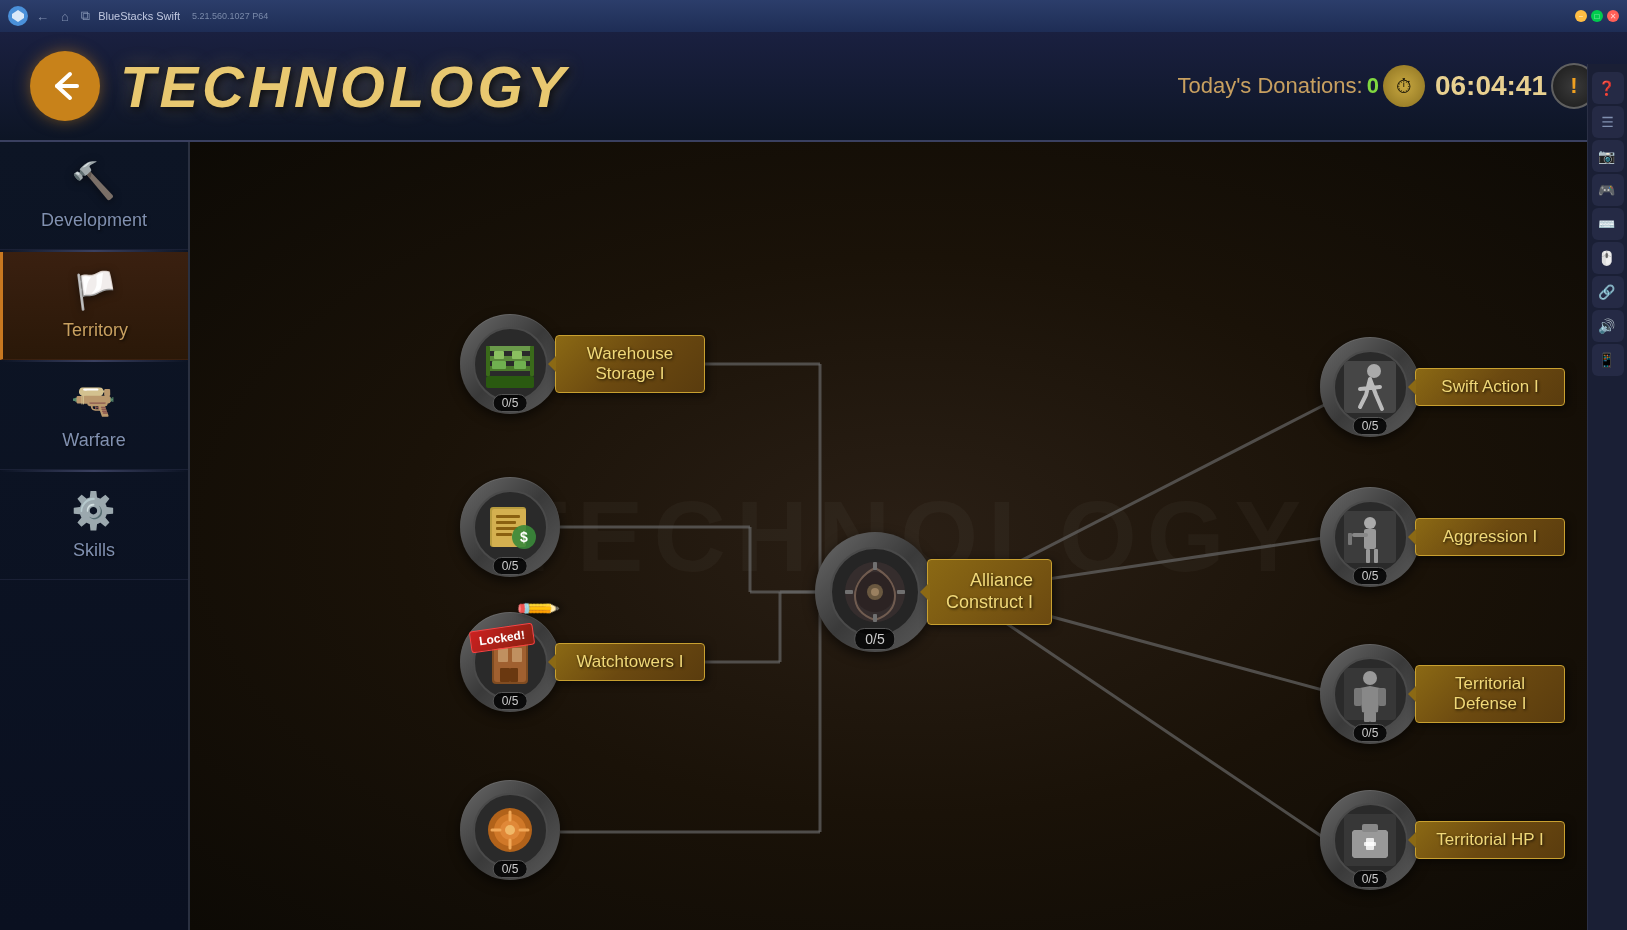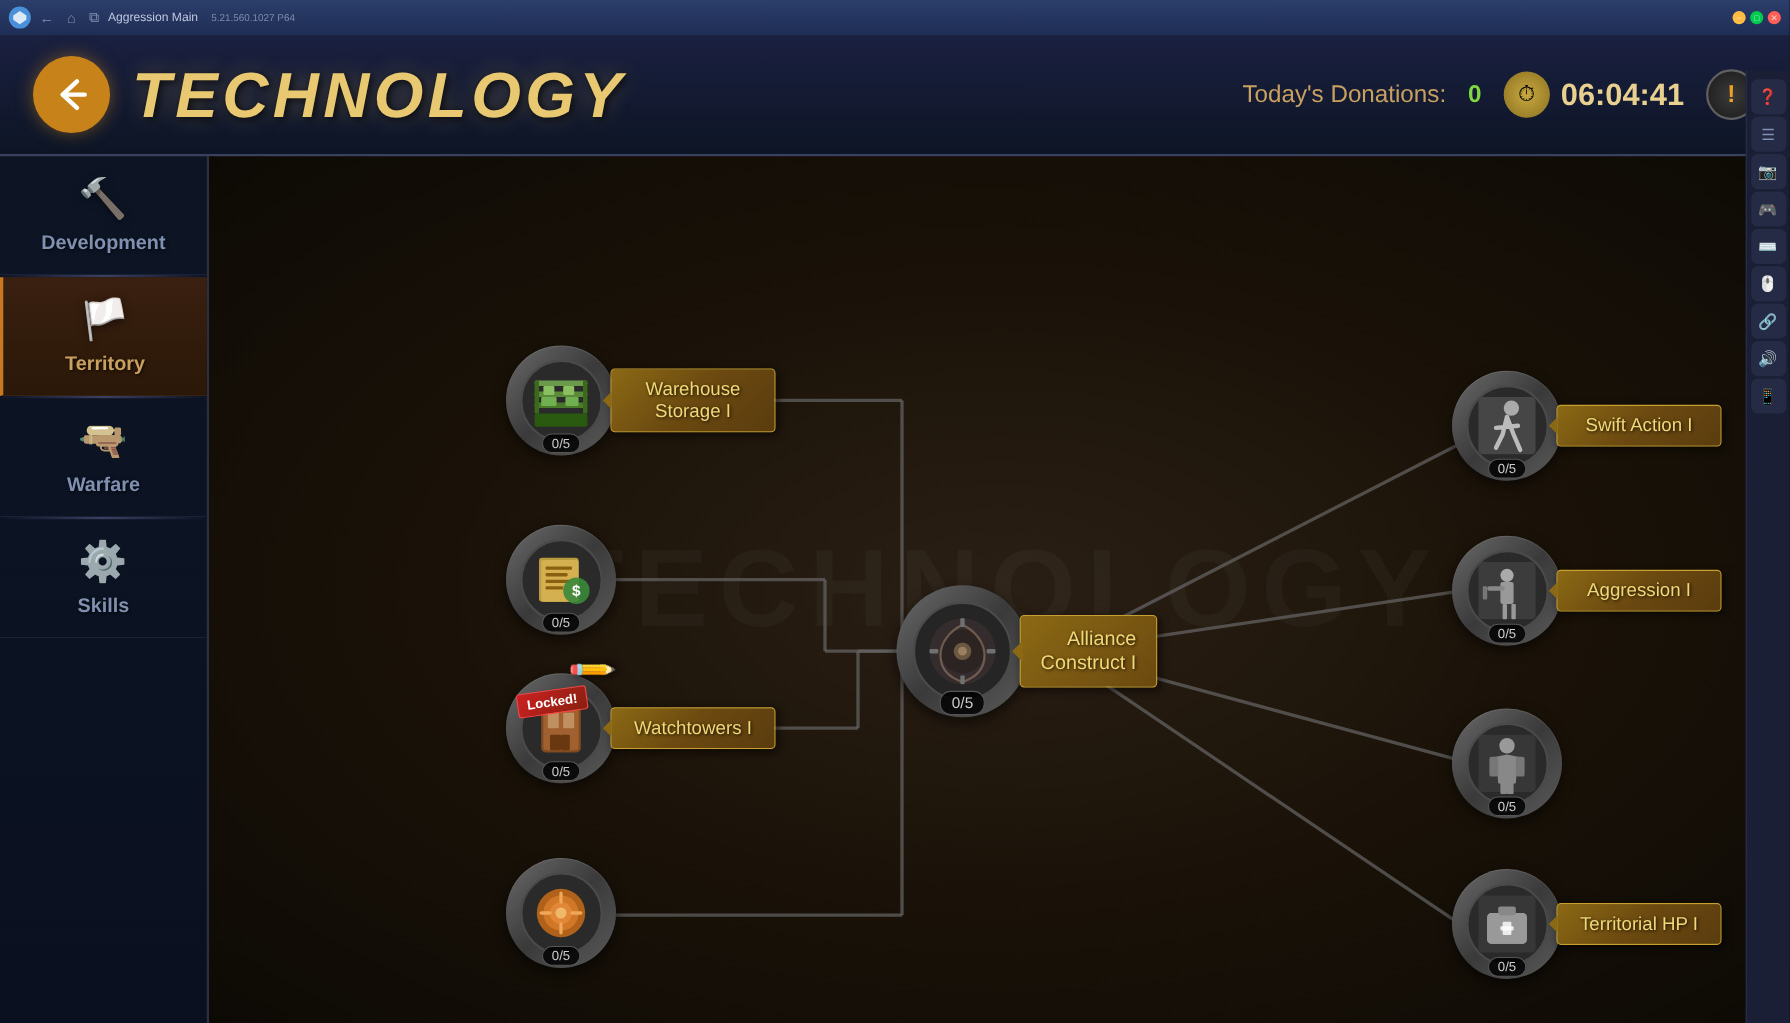--- a/index.html
+++ b/index.html
@@ -119,21 +119,21 @@
       font-weight: 900;
       color: #e8c870;
       text-shadow: 2px 2px 8px rgba(0,0,0,0.8), 0 0 20px rgba(232,200,112,0.3);
       letter-spacing: 4px;
       font-style: italic;
     }
     .header-right {
       margin-left: auto;
       display: flex;
       align-items: center;
-      gap: 20px;
+      gap: 4px;
     }
     .donations-label {
       color: #c8a060;
       font-size: 22px;
     }
     .donations-value {
       color: #80d840;
       font-size: 22px;
       font-weight: bold;
     }
@@ -234,21 +234,21 @@
       border-bottom: 1px solid #3a2010;
     }
     .nav-item-icon {
       font-size: 36px;
       filter: drop-shadow(0 2px 4px rgba(0,0,0,0.5));
     }
     .nav-item-label {
       color: #c8a060;
       font-size: 18px;
       text-align: center;
-      font-weight: 700;
+      font-weight: 400;
       text-shadow: 1px 1px 3px rgba(0,0,0,0.8);
     }
     .nav-item:not(.active) .nav-item-label {
       color: #8090b0;
     }
     .nav-item:not(.active) .nav-item-icon {
       filter: grayscale(80%) drop-shadow(0 2px 4px rgba(0,0,0,0.5));
     }
     .nav-divider {
       height: 2px;
@@ -479,21 +479,21 @@
     <div class="title-bar-logo">
       <svg width="14" height="14" viewBox="0 0 14 14">
           <polygon points="7,1 13,5 13,9 7,13 1,9 1,5" fill="#fff" opacity="0.8"></polygon>
         </svg>
     </div>
     <div class="title-bar-nav">
       <span>←</span>
       <span>⌂</span>
       <span>⧉</span>
     </div>
-    <span class="title-bar-title">Aggression Main</span>
+    <span class="title-bar-title">BlueStacks Swift</span>
     <span class="title-bar-subtitle">5.21.560.1027  P64</span>
   </div>
   <div class="title-bar-controls">
     <div class="title-bar-btn tb-minimize">−</div>
     <div class="title-bar-btn tb-maximize">□</div>
     <div class="title-bar-btn tb-close">✕</div>
   </div>
 </div>
 
 <div class="app-container">
@@ -755,20 +755,23 @@
                   <rect x="12" y="22" width="8" height="18" fill="#777" rx="2"></rect>
                   <rect x="36" y="22" width="8" height="18" fill="#777" rx="2"></rect>
                   <rect x="22" y="46" width="6" height="10" fill="#888" rx="1"></rect>
                   <rect x="28" y="46" width="6" height="10" fill="#888" rx="1"></rect>
                 </svg>
               </div>
             </div>
           </div>
           <div class="progress-badge">0/5</div>
         </div>
+        <div class="node-label-box">
+          <div class="node-label-text">Territorial<br>Defense I</div>
+        </div>
       </div>
 
       <div class="tech-node" style="left: 1130px; top: 648px;">
         <div class="gear-circle">
           <div class="gear-outer">
             <div class="gear-inner">
               <div class="gear-icon-img">
                 <svg width="56" height="56" viewBox="0 0 56 56">
                   <rect x="2" y="2" width="52" height="52" fill="#555" rx="4" opacity="0.3"></rect>
 

